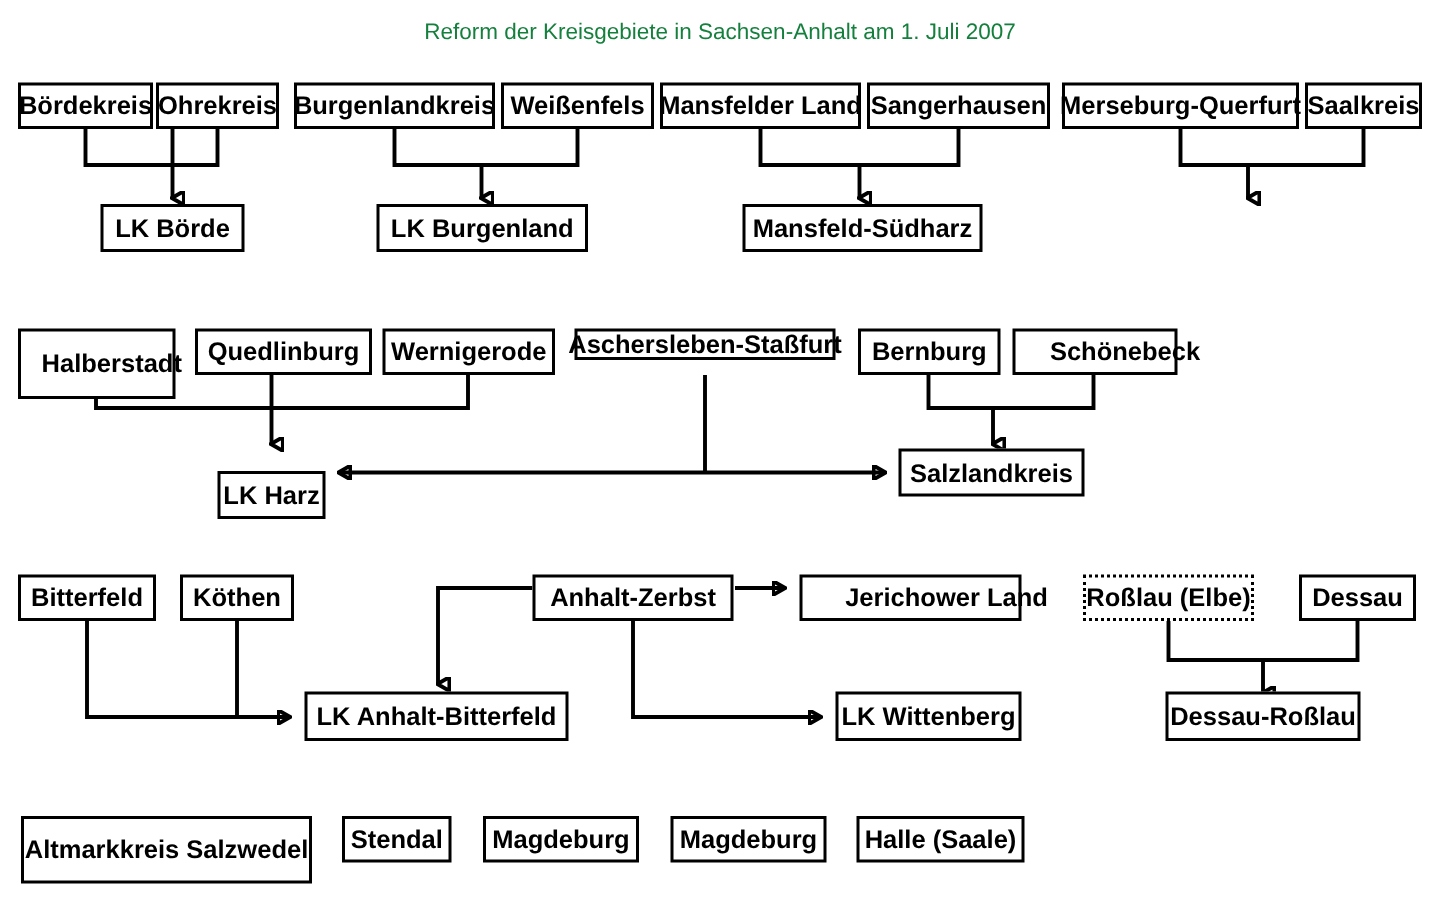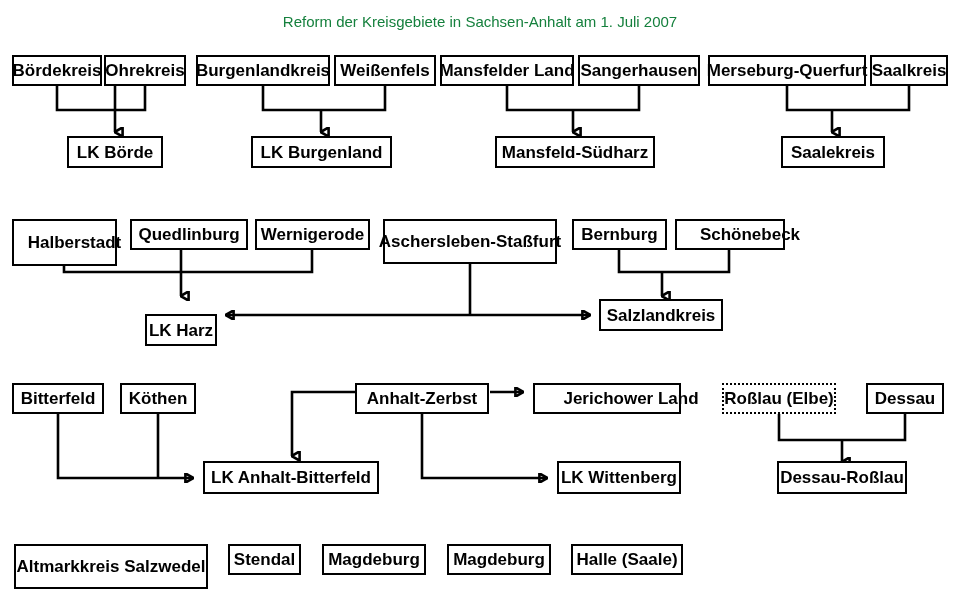--- a/index.html
+++ b/index.html
@@ -155,26 +155,25 @@
 
   <div class="node" style="left:440px; top:55px; width:134px; height:31px;">Mansfelder Land</div>
   <div class="node" style="left:578px; top:55px; width:122px; height:31px;">Sangerhausen</div>
 
   <div class="node" style="left:708px; top:55px; width:158px; height:31px;">Merseburg-Querfurt</div>
   <div class="node" style="left:870px; top:55px; width:78px; height:31px;">Saalkreis</div>
 
   <div class="node" style="left:67px; top:136px; width:96px; height:32px;">LK Börde</div>
   <div class="node" style="left:251px; top:136px; width:141px; height:32px;">LK Burgenland</div>
   <div class="node" style="left:495px; top:136px; width:160px; height:32px;">Mansfeld-Südharz</div>
-  <div class="node" style="left:781px; top:136px; width:104px; height:32px;">Saalekreis</div>
 
   <div class="node" style="left:12px; top:219px; width:105px; height:47px;padding-left:20px;">Halberstadt</div>
   <div class="node" style="left:130px; top:219px; width:118px; height:31px;">Quedlinburg</div>
   <div class="node" style="left:255px; top:219px; width:115px; height:31px;">Wernigerode</div>
-  <div class="node" style="left:383px; top:219px; width:174px; height:45px;">Aschersleben-Staßfurt</div>
+  <div class="node" style="left:383px; top:219px; width:174px; height:21px;">Aschersleben-Staßfurt</div>
   <div class="node" style="left:572px; top:219px; width:95px; height:31px;">Bernburg</div>
   <div class="node" style="left:675px; top:219px; width:110px; height:31px;padding-left:40px;">Schönebeck</div>
 
   <div class="node" style="left:145px; top:314px; width:72px; height:32px;">LK Harz</div>
   <div class="node" style="left:599px; top:299px; width:124px; height:32px;">Salzlandkreis</div>
 
   <div class="node" style="left:12px; top:383px; width:92px; height:31px;">Bitterfeld</div>
   <div class="node" style="left:120px; top:383px; width:76px; height:31px;">Köthen</div>
   <div class="node" style="left:355px; top:383px; width:134px; height:31px;">Anhalt-Zerbst</div>
   <div class="node" style="left:533px; top:383px; width:148px; height:31px;padding-left:48px;">Jerichower Land</div>

